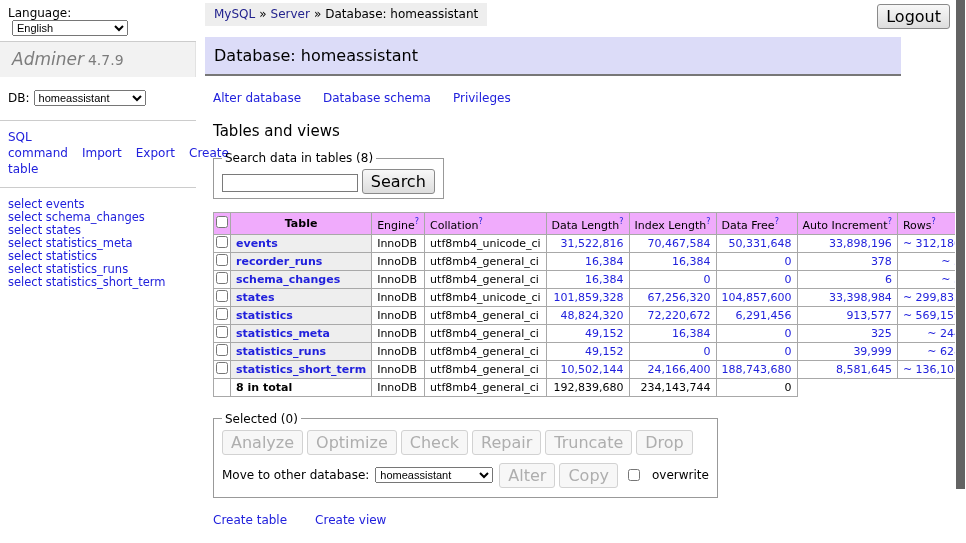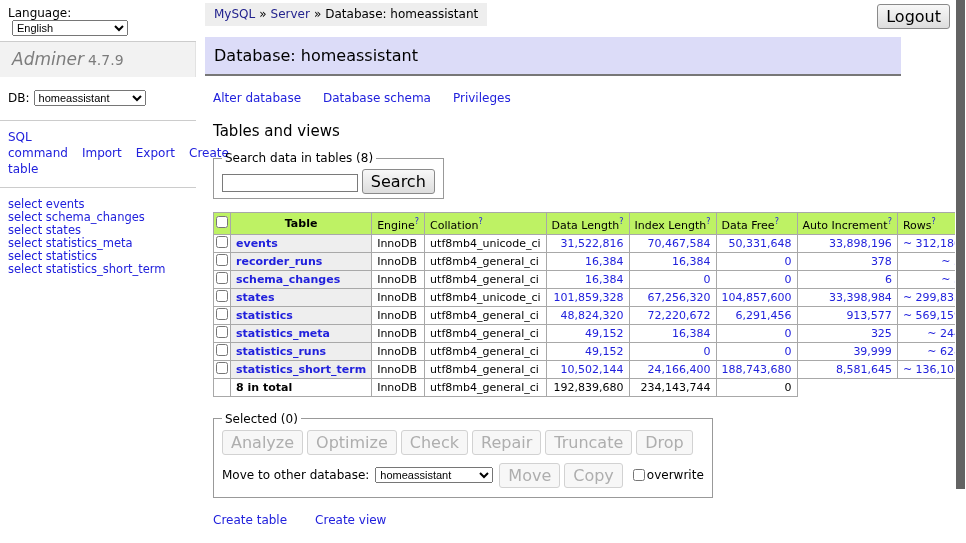--- a/index.html
+++ b/index.html
@@ -47,41 +47,41 @@
   .links-row a { margin-right: 22px; }
   h3.section { font-size: 15px; font-weight: normal; margin: 17px 0 11px 0; }
   fieldset { border: 1px solid #999; margin: 0; padding: 4px 8px 4px 8px; display: inline-block; }
   legend { font-size: 12px; padding: 0 3px; }
   .search-input { width: 136px; height: 18px; border: 1px solid #7a7a7a; font-size: 11px; padding: 1px 3px; }
 
   
   table.db-tables { border-collapse: collapse; margin-top: 13px; font-size: 11px; }
   .db-tables td, .db-tables th { border: 1px solid #a8a8a8; padding: 2px 5px;
     white-space: nowrap; height: 17px; font-weight: normal; text-align: left; }
-  .db-tables .hcell { background: #bef264; }
+  .db-tables .hcell { background: #f0abfc; }
   .db-tables .hcell.c-table { text-align: center; font-weight: bold; min-width: 110px; }
   .db-tables sup a { color: #2121dc; font-size: 8px; }
   .db-tables .c-check { width: 17px; text-align: center; padding: 1px 2px; }
   .db-tables th.name-cell { background: #eee; }
   .db-tables th.name-cell a { font-weight: bold; color: #2121dc; }
   .db-tables td.num { text-align: right; color: #2121dc; min-width: 60px; }
   .db-tables tr.total td { color: #000; }
   .db-tables tr.total .total-label { font-weight: bold; margin-left: 40px; }
   .db-tables tr.total td.num { color: #000; }
   .db-tables td.noborder { border: none; background: #fff; }
   input[type=checkbox] { margin: 0; width: 12px; height: 12px; }
 
   
   .selected-fs { margin-top: 15px; padding-bottom: 9px; }
   .sel-buttons .btn { margin-right: 4px; }
   .move-row { margin-top: 8px; display: flex; align-items: center; }
   .move-row select { width: 118px; font-size: 11px; margin: 0 6px; }
   .move-row .btn { margin-right: 4px; }
   .overwrite-wrap { margin-left: 6px; display: inline-flex; align-items: center; }
-  .overwrite-wrap span { margin-left: 2px; }
+  .overwrite-wrap span { margin-left: 12px; }
 
   .bottom-links { margin-top: 15px; }
   .bottom-links a { margin-right: 28px; }
 
   
   .scrollbar-track { position: absolute; right: 0; top: 0; width: 11px; height: 543px; background: #fff; }
   .scrollbar-thumb { position: absolute; right: 1px; top: 0; width: 9px; height: 489px; background: #636363; }
 </style>
 </head>
 <body>
@@ -99,20 +99,21 @@
   </div>
   <hr class="side-hr">
   <div class="side-actions"><a class="lnk">SQL command</a><a class="lnk">Import</a><a class="lnk">Export</a><a class="lnk">Create table</a></div>
   <hr class="side-hr">
   <div class="side-tables">
       <a class="lnk">select events</a>
       <a class="lnk">select schema_changes</a>
       <a class="lnk">select states</a>
       <a class="lnk">select statistics_meta</a>
       <a class="lnk">select statistics</a>
+      <a class="lnk">select statistics_runs</a>
       <a class="lnk">select statistics_short_term</a>
     </div>
 </div>
 
 <div class="breadcrumb"><a>MySQL</a><span class="bc-sep">»</span><a>Server</a><span class="bc-sep">»</span><span>Database: homeassistant</span></div>
 <button class="btn logout-btn">Logout</button>
 
 <div class="main">
   <h2 class="page-title">Database: homeassistant</h2>
   <div class="content">
@@ -241,21 +242,21 @@
           </tr>
         </tbody>
     </table>
 
     <fieldset class="selected-fs">
       <legend>Selected (0)</legend>
       <div class="sel-buttons"><button class="btn disabled" disabled="">Analyze</button><button class="btn disabled" disabled="">Optimize</button><button class="btn disabled" disabled="">Check</button><button class="btn disabled" disabled="">Repair</button><button class="btn disabled" disabled="">Truncate</button><button class="btn disabled" disabled="">Drop</button></div>
       <div class="move-row">
         <span>Move to other database:</span>
         <select><option>homeassistant</option></select>
-        <span><button class="btn disabled" disabled="" style="margin-right:4px">Move</button><button class="btn disabled" disabled="" style="margin-right:4px">Copy</button></span>
+        <span><button class="btn disabled" disabled="" style="margin-right:4px">Alter</button><button class="btn disabled" disabled="" style="margin-right:4px">Copy</button></span>
         <span class="overwrite-wrap">
           <input type="checkbox" style="">
           <span>overwrite</span>
         </span>
       </div>
     </fieldset>
 
     <div class="bottom-links"><a class="lnk">Create table</a><a class="lnk">Create view</a></div>
     <h3 class="section">Routines</h3>
     

